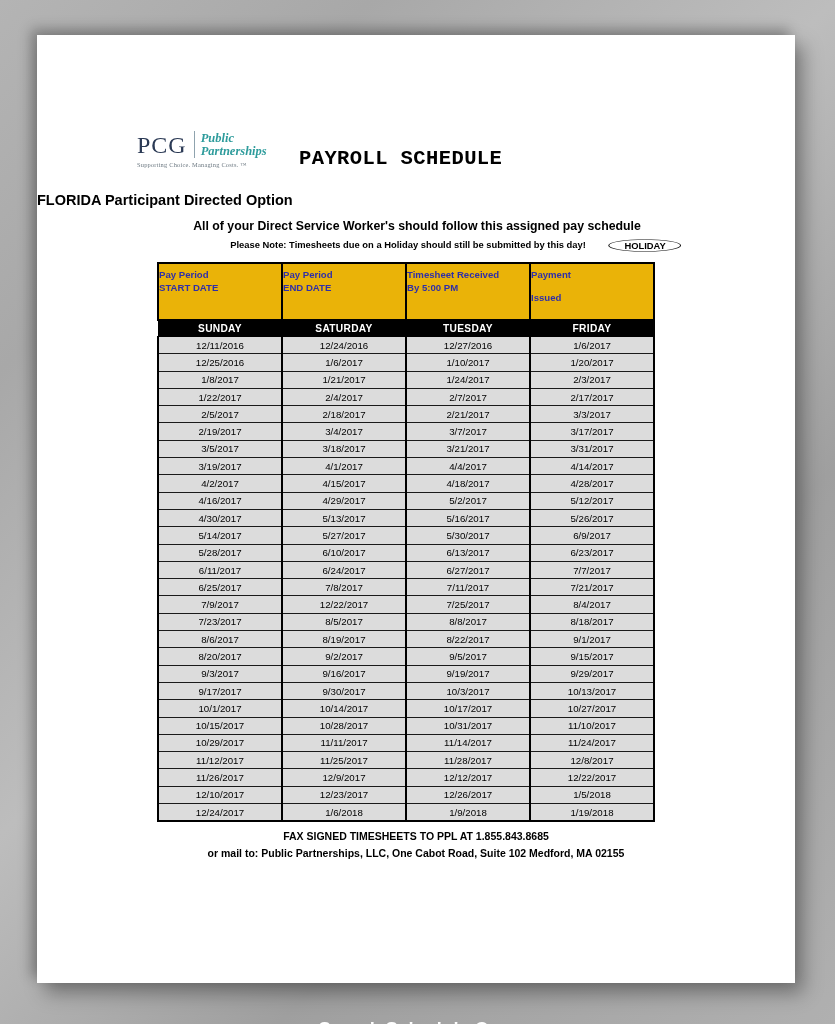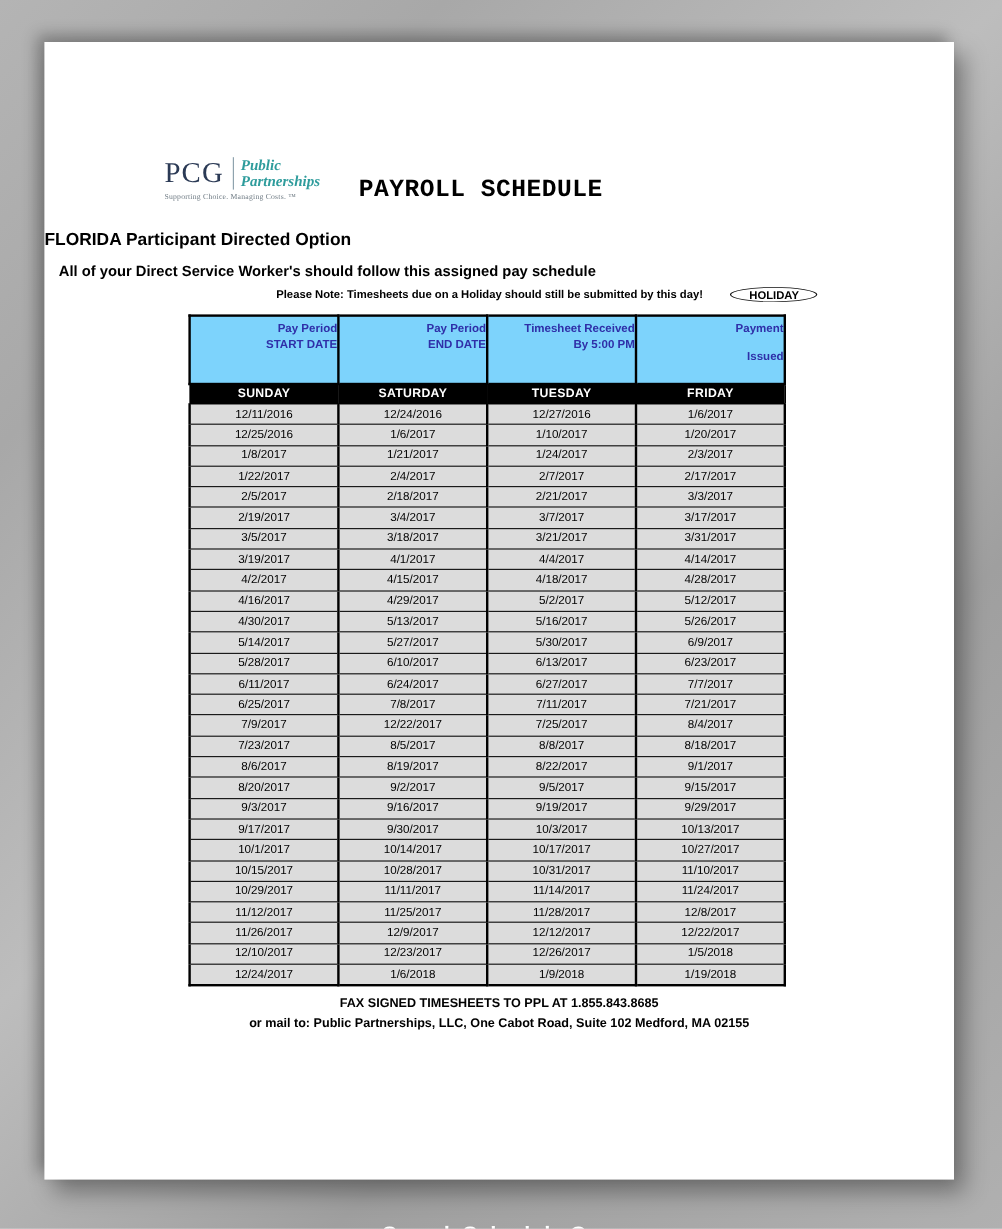--- a/index.html
+++ b/index.html
@@ -88,23 +88,24 @@
     top: 157px;
     width: 758px;
     text-align: left;
     font-size: 14.5px;
     font-weight: bold;
     color: #000;
   }
 
   #instruction {
     position: absolute;
-    left: 12px;
+    left: 1px;
     top: 184px;
     width: 758px;
+    text-align: center;
     font-size: 12.3px;
     font-weight: bold;
     color: #000;
   }
 
   #note-line {
     position: absolute;
     left: 0;
     top: 203px;
     width: 758px;
@@ -145,25 +146,25 @@
   table#schedule {
     border-collapse: collapse;
     width: 498px;
     table-layout: fixed;
   }
   table#schedule td, table#schedule th {
     border: 1px solid #000;
     padding: 0;
   }
   #schedule .col-label {
-    background: #7dd3fc;
+    background: #eab308;
     color: #2f2fa8;
     font-size: 9.6px;
     font-weight: bold;
-    text-align: right;
+    text-align: left;
     vertical-align: top;
     height: 50px;
     padding-top: 5px;
     line-height: 1.32;
     border-width: 2px;
   }
   #schedule .col-label .lbl-line { display: block; }
   #schedule .col-label .lbl-issued {
     display: block;
     margin-top: 10px;

